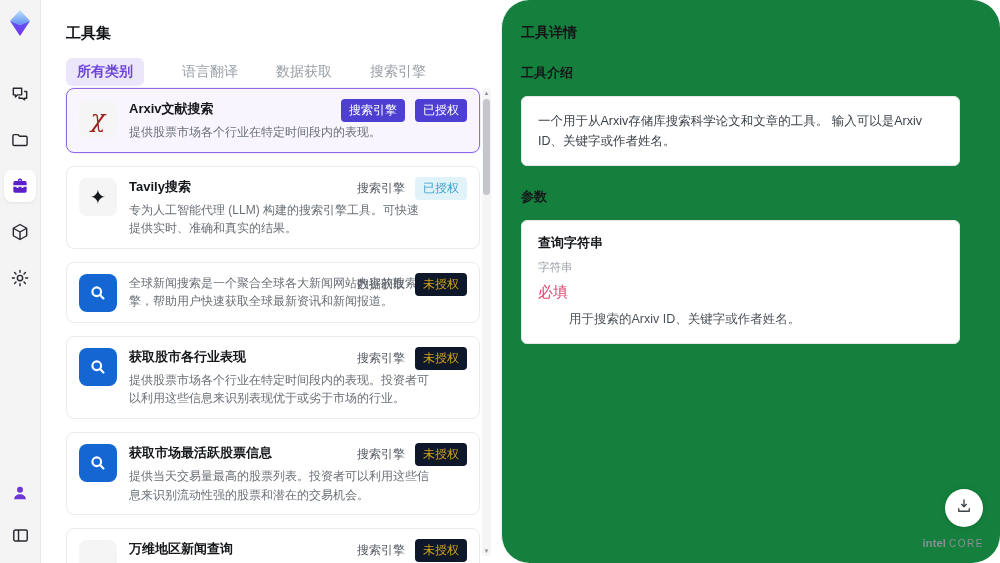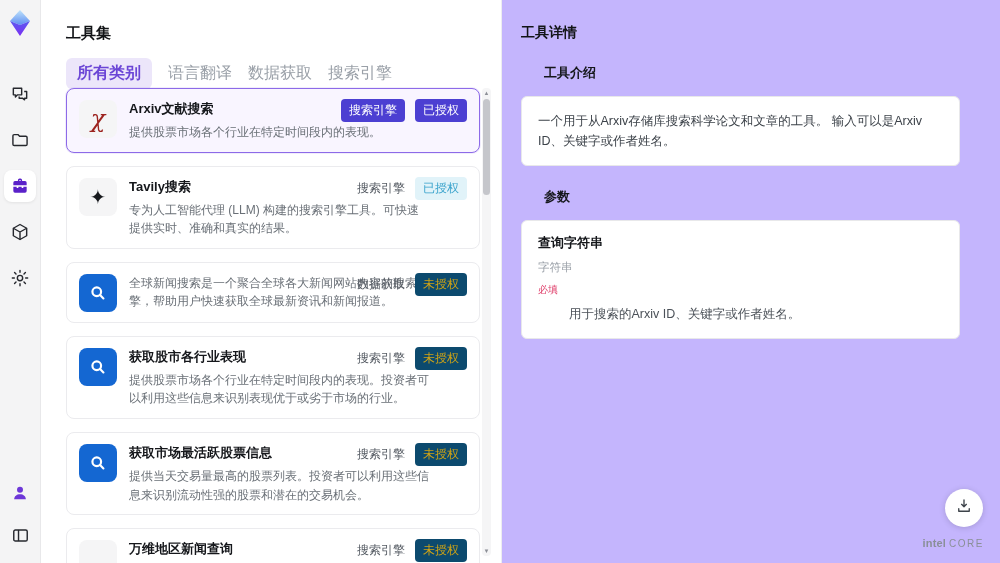--- a/index.html
+++ b/index.html
@@ -14,21 +14,21 @@
   .rail-nav { margin-top: 40px; display: flex; flex-direction: column; gap: 14px; align-items: center; }
   .rail-item { width: 32px; height: 32px; display: flex; align-items: center; justify-content: center;
                border-radius: 8px; color: #26282e; cursor: pointer; }
   .rail-item.active { background: #ffffff; color: #5a21c9; box-shadow: 0 1px 3px rgba(0,0,0,.08); }
   .rail-bottom { margin-top: auto; margin-bottom: 12px; display: flex; flex-direction: column; gap: 10px; align-items: center; }
   .rail svg { display: block; }
 
   
   .list-panel { position: absolute; left: 41px; top: 0; width: 460px; height: 440px; background: #fff; }
   .panel-title { position: absolute; left: 25px; top: 24px; font-size: 15px; font-weight: bold; color: #121417; }
-  .tabs { position: absolute; left: 25px; top: 58px; display: flex; gap: 16px; align-items: center; font-size: 16px; }
+  .tabs { position: absolute; left: 25px; top: 58px; display: flex; gap: 38px; align-items: center; font-size: 14px; }
   .tab { color: #9aa0a8; cursor: pointer; padding: 5px 0; white-space: nowrap; }
   .tab.active { background: #ece6fa; color: #6b46d6; padding: 5px 11px; border-radius: 6px; font-weight: bold; }
 
   .cards { position: absolute; left: 25px; top: 88px; width: 414px; display: flex; flex-direction: column; gap: 13px; }
   .card { position: relative; background: #fff; border: 1px solid #ebebee; border-radius: 8px;
           padding: 10px 12px; display: flex; gap: 12px; cursor: pointer; }
   .card.selected { border: 1.5px solid #8d6ae8; background: #f9f5ff; box-shadow: 0 0 0 1px rgba(141,106,232,.12); }
   .tool-icon { flex: 0 0 38px; width: 38px; height: 38px; border-radius: 8px; display: flex;
                align-items: center; justify-content: center; margin-top: 1px; }
   .icon-light { background: #f5f5f6; }
@@ -36,42 +36,42 @@
   .arxiv-chi { font-family: "DejaVu Serif", serif; font-style: italic; font-size: 24px; color: #9d2420; line-height: 1; }
   .tavily-star { font-size: 20px; color: #17191d; line-height: 1; }
   .tool-text { flex: 1; min-width: 0; padding-top: 1px; }
   .tool-name { font-size: 13px; font-weight: bold; color: #15171b; margin-bottom: 5px; }
   .tool-desc { font-size: 12px; line-height: 1.55; color: #6a7077; max-width: 300px; }
   .badges { position: absolute; right: 12px; top: 10px; display: flex; gap: 10px; align-items: center; }
   .badge { font-size: 12px; border-radius: 4px; padding: 3px 8px; white-space: nowrap; }
   .badge.solid { background: #4c3fd2; color: #ffffff; }
   .cat-text { font-size: 12px; color: #555b63; background: none; padding: 3px 0; }
   .badge.auth-yes { background: #e1f3f9; color: #3aa3cc; }
-  .badge.auth-no  { background: #0c4a6e; color: #cfa315; }
+  .badge.auth-no  { background: #0f172a; color: #cfa315; }
 
   
   .vscroll { position: absolute; left: 441px; top: 88px; width: 9px; height: 468px; background: #f5f5f6; border-radius: 4px; }
   .vscroll .arrow { position: absolute; left: 0; width: 9px; height: 10px; color: #8d9097; font-size: 6px;
                     display: flex; align-items: center; justify-content: center; }
   .vscroll .arrow.up { top: 0; }
   .vscroll .arrow.down { bottom: 0; }
   .vscroll .thumb { position: absolute; left: 1px; top: 11px; width: 7px; height: 96px; background: #c5c6cb; border-radius: 4px; }
 
   
-  .detail-panel { position: absolute; left: 501px; top: 0; width: 499px; height: 563px; background: #c4b5fd;
-                  border-left: 1px solid #ededf0; padding: 24px 40px 0 19px; }
+  .detail-panel { position: absolute; left: 501px; top: 0; width: 499px; height: 563px; background: #15803d;
+                  border-left: 1px solid #ededf0; padding: 24px 40px 0 19px; border-radius: 28px; }
   .detail-title { font-size: 14px; font-weight: bold; color: #121417; margin-bottom: 22px; }
-  .section-head { font-size: 13px; font-weight: bold; color: #15171b; margin-bottom: 14px; margin-left: 23px; }
+  .section-head { font-size: 13px; font-weight: bold; color: #15171b; margin-bottom: 14px; }
   .intro-box { border: 1px solid #e8e8ea; border-radius: 6px; background: #fff; padding: 14px 16px;
                font-size: 12.5px; color: #3d434a; line-height: 1.6; margin-bottom: 22px; }
   .param-box { border: 1px solid #e8e8ea; border-radius: 6px; background: #fff; padding: 13px 16px 14px; }
   .param-head { display: flex; align-items: baseline; gap: 8px; margin-bottom: 8px; flex-direction: column; }
   .param-name { font-size: 13px; font-weight: bold; color: #15171b; }
   .param-type { font-size: 11.5px; color: #9aa0a8; }
-  .param-required { font-size: 10px; color: #e0436e; }
+  .param-required { font-size: 15px; color: #e0436e; }
   .param-desc { font-size: 12.5px; color: #4b5158; line-height: 1.5; margin-left: 31px; }
 
   
   .fab { position: absolute; right: 17px; bottom: 36px; width: 38px; height: 38px; border-radius: 50%;
          background: #fff; box-shadow: 0 1px 6px rgba(0,0,0,.16); display: flex; align-items: center;
          justify-content: center; cursor: pointer; color: #3d434a; }
   .intel { position: absolute; right: 16px; bottom: 14px; color: #8a8f98; font-size: 11px;
            display: flex; align-items: baseline; gap: 3px; user-select: none; }
   .intel .i-name { font-weight: bold; letter-spacing: .2px; text-transform: lowercase; }
   .intel .i-core { font-size: 10px; letter-spacing: 1.5px; text-transform: uppercase; }

